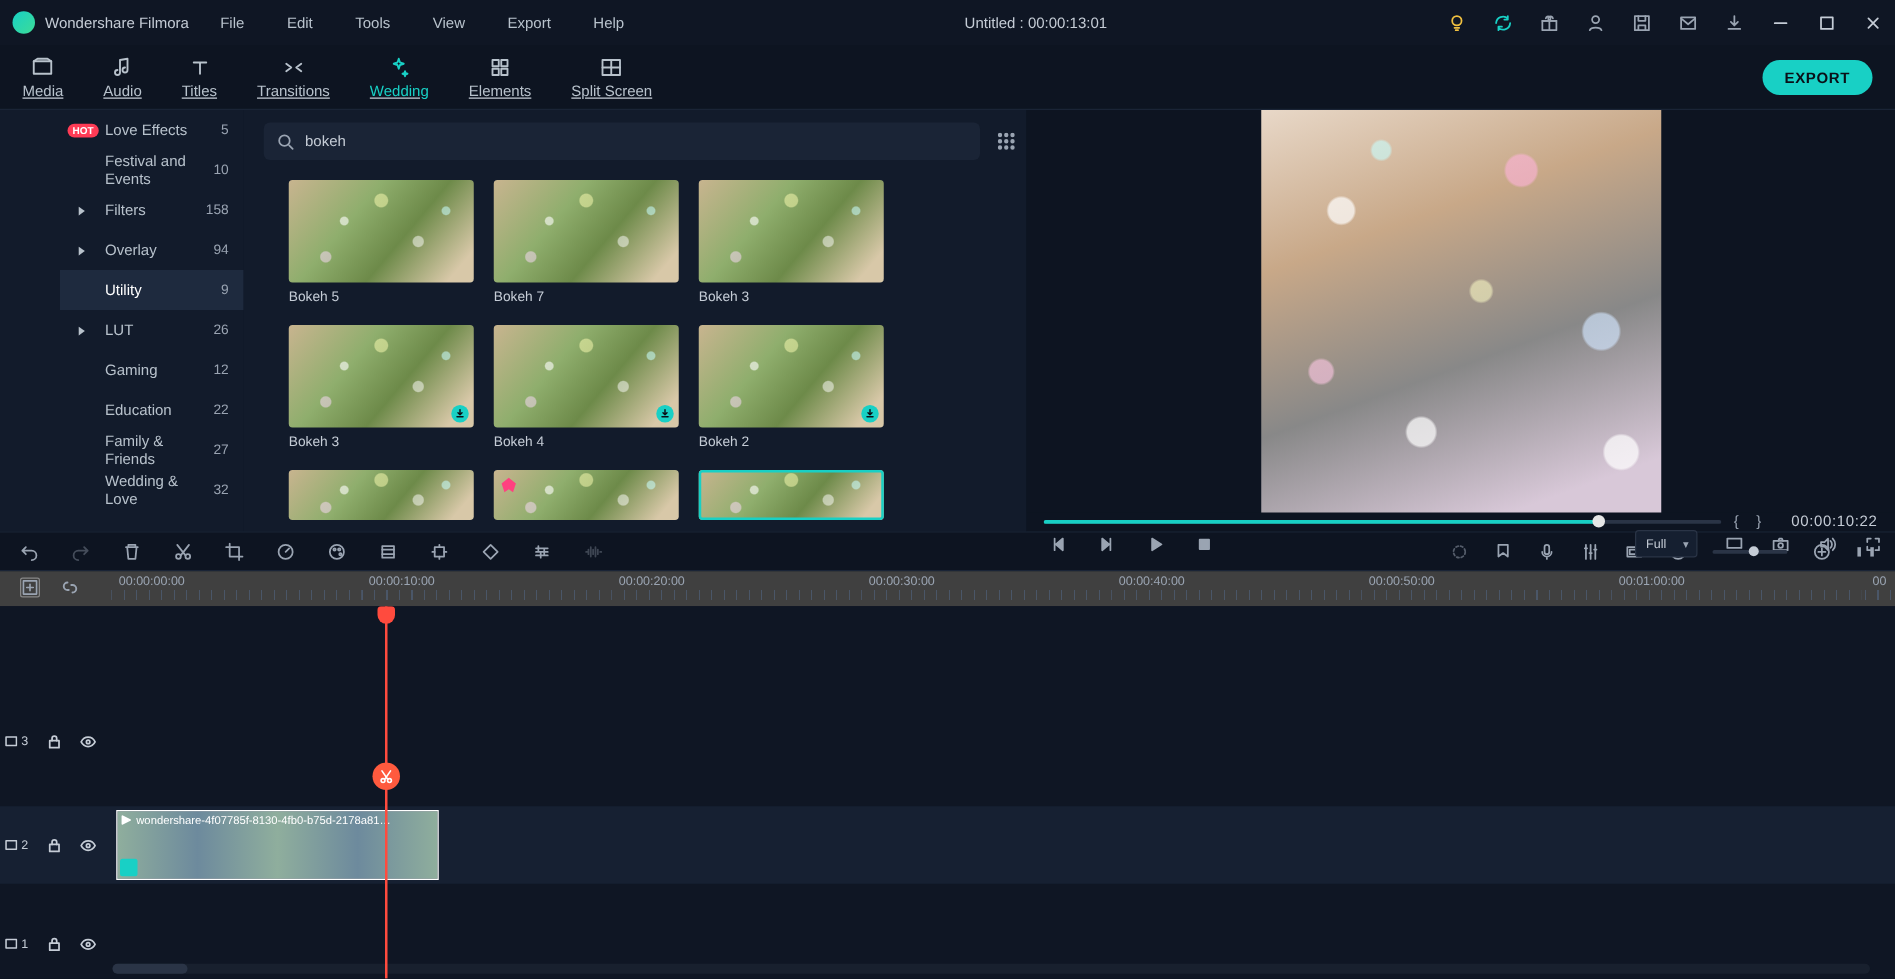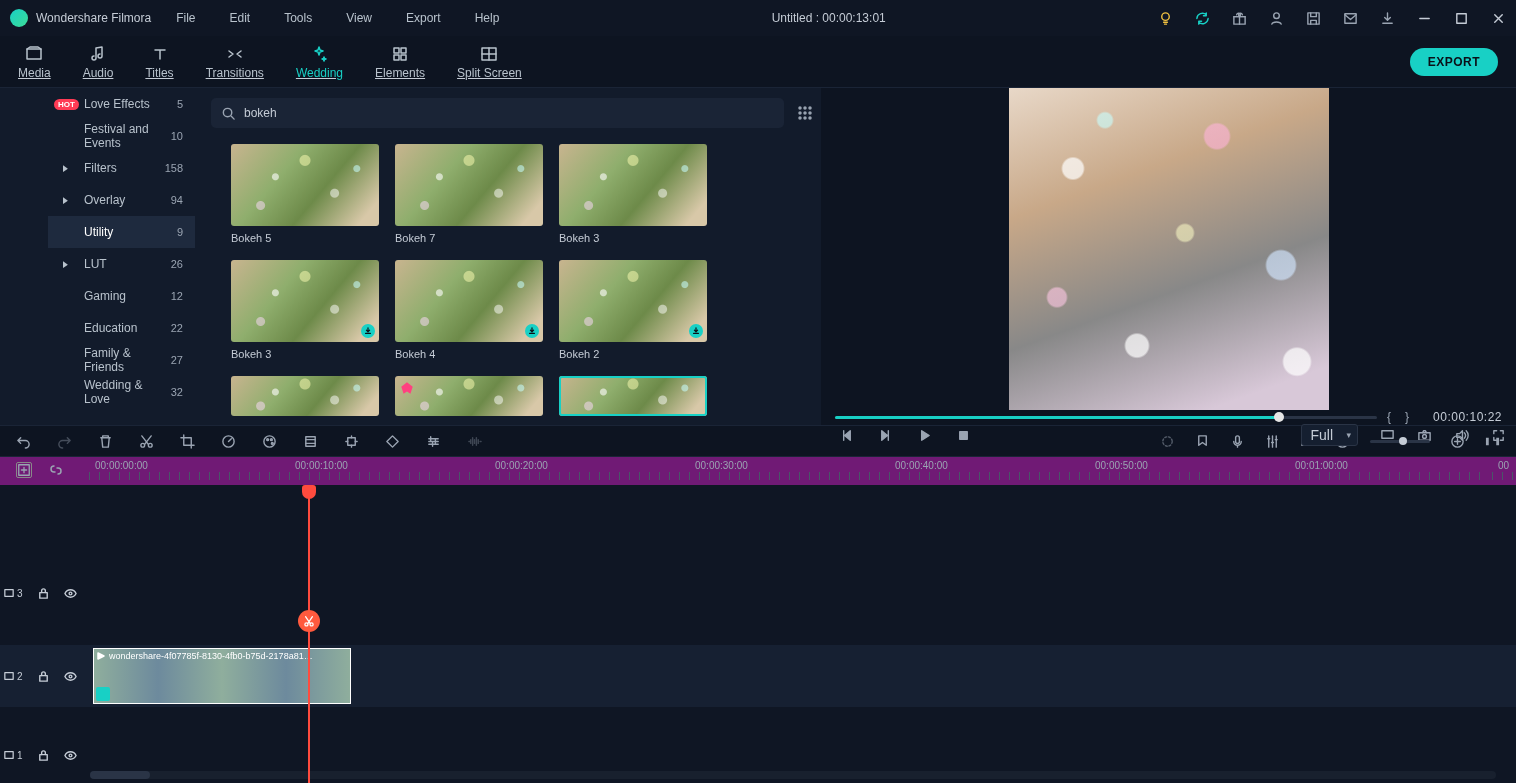--- a/index.html
+++ b/index.html
@@ -58,31 +58,31 @@
 .pv-frame::after{content:"";position:absolute;inset:0;background:radial-gradient(circle at 20% 25%,rgba(255,255,255,0.7) 0 10px,transparent 12px),radial-gradient(circle at 65% 15%,rgba(255,180,220,0.6) 0 12px,transparent 14px),radial-gradient(circle at 85% 55%,rgba(210,230,255,0.65) 0 14px,transparent 16px),radial-gradient(circle at 40% 80%,rgba(255,255,255,0.7) 0 11px,transparent 13px),radial-gradient(circle at 15% 65%,rgba(255,200,230,0.6) 0 9px,transparent 11px),radial-gradient(circle at 55% 45%,rgba(255,255,200,0.55) 0 8px,transparent 10px),radial-gradient(circle at 90% 85%,rgba(255,255,255,0.7) 0 13px,transparent 15px),radial-gradient(circle at 30% 10%,rgba(200,255,255,0.6) 0 7px,transparent 9px);}
 .pv-progress { height: 20px; display: flex; align-items: center; padding: 0 14px; gap: 10px; }
 .pv-track { flex: 1; height: 3px; background: #2a3446; position: relative; border-radius: 2px; }
 .pv-fill { position: absolute; height: 100%; left: 0; width: 82%; background: #18d0c5; border-radius: 2px; }
 .pv-knob { position: absolute; left: 82%; top: 50%; transform: translate(-50%,-50%); width: 10px; height: 10px; border-radius: 50%; background: #e6e6e6; }
 .pv-brackets { color: #9aa4b2; letter-spacing: 14px; }
 .pv-time { color: #c5ccd6; font-size: 12px; letter-spacing: 0.5px; }
 .pv-controls { height: 38px; display: flex; align-items: center; padding: 0 10px; gap: 24px; }
 .pv-controls .left-c { display: flex; gap: 24px; padding-left: 8px; }
 .pv-controls .right-c { margin-left: auto; display: flex; gap: 22px; align-items: center; }
-.res-sel { background: #151f30; border: 1px solid #2a3446; color: #c5ccd6; height: 22px; display: flex; align-items: center; padding: 0 24px 0 8px; border-radius: 3px; position: relative; font-size: 14px; }
+.res-sel { background: #151f30; border: 1px solid #2a3446; color: #c5ccd6; height: 22px; display: flex; align-items: center; padding: 0 24px 0 8px; border-radius: 3px; position: relative; font-size: 10px; }
 .res-sel::after { content: "▾"; position: absolute; right: 6px; font-size: 9px; color: #9aa4b2; }
 
 
 .tl-tools { height: 32px; background: #0d1421; border-top: 1px solid #1a2436; border-bottom: 1px solid #1a2436; display: flex; align-items: center; padding: 0 16px; gap: 26px; }
 .tl-tools .right { margin-left: auto; display: flex; align-items: center; gap: 20px; }
 .zoom-track { width: 60px; height: 3px; background: #2a3446; position: relative; border-radius: 2px; }
 .zoom-knob { position: absolute; left: 55%; top: 50%; transform: translate(-50%,-50%); width: 8px; height: 8px; border-radius: 50%; background: #c5ccd6; }
 
 
-.ruler { height: 28px; background: #701a75; display: flex; align-items: flex-start; padding: 3px 0 0 90px; position: relative; overflow: hidden; }
+.ruler { height: 28px; background: #404040; display: flex; align-items: flex-start; padding: 3px 0 0 90px; position: relative; overflow: hidden; }
 .ruler .lead { position: absolute; left: 16px; top: 5px; width: 16px; height: 16px; border: 1px solid #888; border-radius: 2px; }
 .ruler .link { position: absolute; left: 48px; top: 5px; width: 16px; height: 16px; }
 .ruler .tick { position: absolute; top: 3px; font-size: 10px; color: #9aa4b2; }
 .tick::before{content:"";position:absolute;left:-6px;top:12px;width:200px;height:8px;background:repeating-linear-gradient(90deg,#4a5668 0 1px,transparent 1px 10px);}
 
 
 .tracks { background: #0f1624; height: 298px; position: relative; overflow: hidden; }
 .trk-row { position: absolute; left: 0; right: 0; display: flex; align-items: center; }
 .trk-row.t3 { top: 98px; height: 20px; }
 .trk-row.t2 { top: 160px; height: 62px; background: #162032; }

